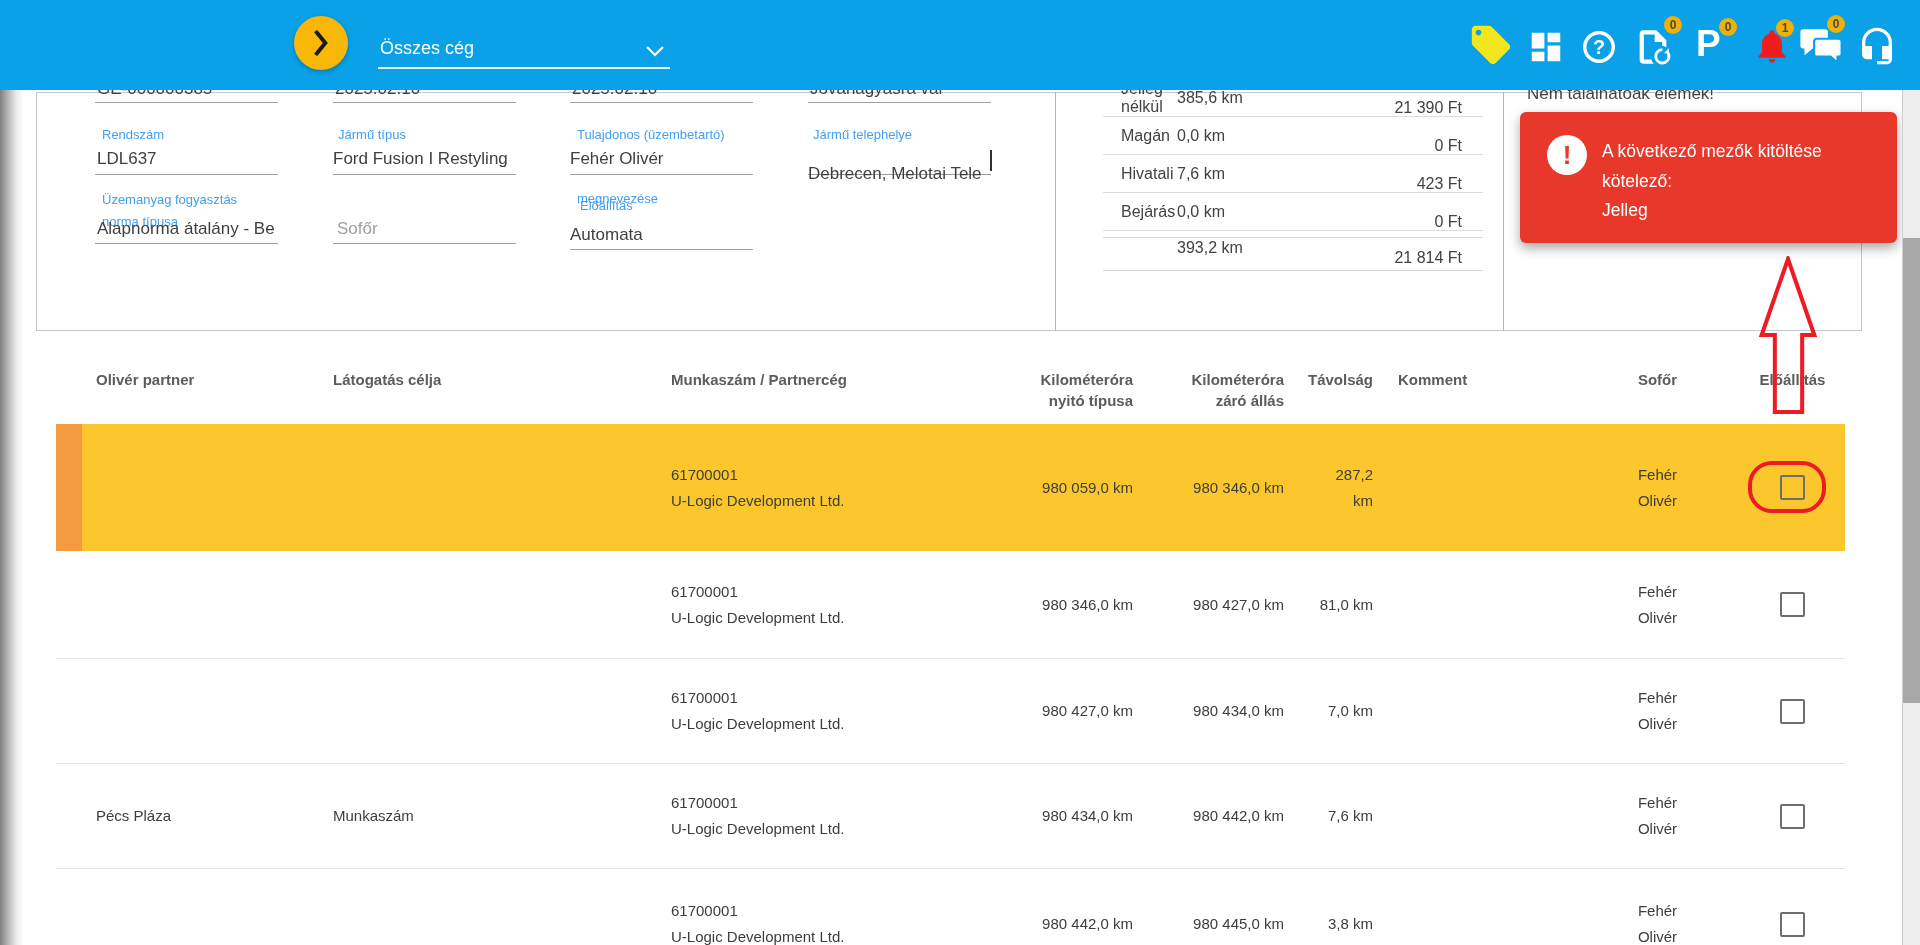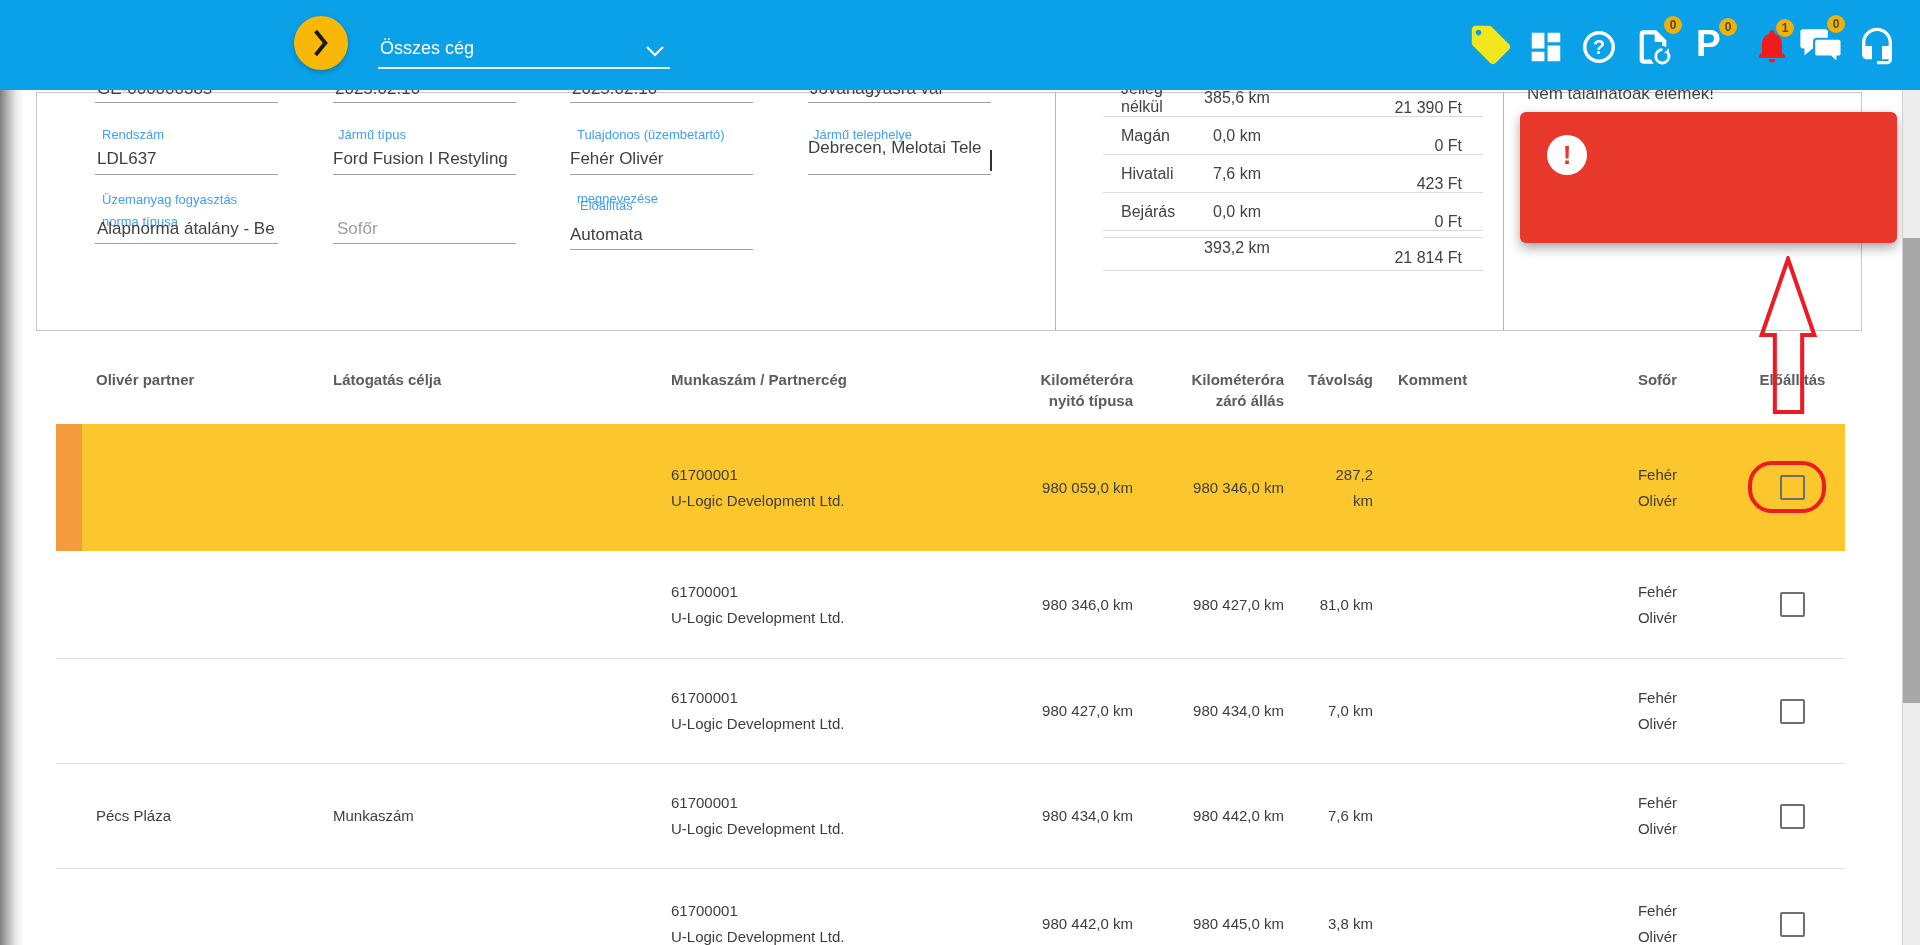--- a/index.html
+++ b/index.html
@@ -31,21 +31,21 @@
   .f-label{position:absolute;font-size:13px;color:var(--c-label_blue,#42A0F0);z-index:4;white-space:nowrap;}
   .f-value{position:absolute;font-size:17px;color:#3f3f3f;z-index:5;white-space:nowrap;overflow:hidden;}
   .f-placeholder{position:absolute;font-size:17px;color:#9e9e9e;z-index:5;white-space:nowrap;}
   .f-line{position:absolute;height:1px;background:#9e9e9e;z-index:4;}
   .caret{position:absolute;width:2px;height:21px;background:#333;z-index:6;}
 
   
   .summary{position:absolute;left:1103px;top:79px;width:380px;z-index:5;font-size:16px;color:#424242;}
   .s-row{display:flex;align-items:center;height:38px;border-bottom:1px solid #dcdcdc;padding:0 21px 0 18px;box-sizing:border-box;}
   .s-label{flex:1;text-align:left;}
-  .s-km{width:120px;text-align:center;}
+  .s-km{width:120px;text-align:left;}
   .s-ft{width:165px;text-align:right;margin-top:20px;}
   .s-total{display:flex;align-items:center;height:34px;margin-top:6px;border-top:1px solid #d9d9d9;border-bottom:1px solid #d9d9d9;padding:0 21px 12px 18px;box-sizing:border-box;}
 
   
   .empty-text{position:absolute;left:1527px;top:84px;font-size:17px;color:#424242;z-index:5;}
   .toast{position:absolute;left:1520px;top:112px;width:377px;height:131px;background:var(--c-toast_red,#E8382B);
          border-radius:6px;box-shadow:0 5px 12px rgba(0,0,0,.35);z-index:25;}
   .toast-icon{position:absolute;left:27px;top:23px;width:40px;height:40px;border-radius:50%;background:#fff;
               display:flex;align-items:center;justify-content:center;font-weight:bold;font-size:26px;color:var(--c-toast_red,#E8382B);}
   .toast-text{position:absolute;left:82px;top:25px;width:280px;font-size:17.5px;line-height:29.5px;color:#fff;}
@@ -97,21 +97,21 @@
   <div class="f-label" style="left:338px;top:127px;">Jármű típus</div>
   <div class="f-value" style="left:333px;top:149px;width:184px;">Ford Fusion I Restyling</div>
   <div class="f-line" style="left:333px;top:174px;width:183px;"></div>
 
   <div class="f-label" style="left:577px;top:127px;">Tulajdonos (üzembetartó)</div>
   <div class="f-label" style="left:577px;top:146px;z-index:4;margin-top:45px;">megnevezése</div>
   <div class="f-value" style="left:570px;top:149px;width:183px;">Fehér Olivér</div>
   <div class="f-line" style="left:570px;top:174px;width:183px;"></div>
 
   <div class="f-label" style="left:813px;top:127px;">Jármű telephelye</div>
-  <div class="f-value" style="left:808px;top:138px;width:182px;">Debrecen, Melotai Tele</div>
+  <div class="f-value" style="left:808px;top:164px;width:182px;">Debrecen, Melotai Tele</div>
   <div class="caret" style="left:990px;top:150px;"></div>
   <div class="f-line" style="left:808px;top:174px;width:183px;"></div>
 
   <div class="f-label" style="left:102px;top:192px;">Üzemanyag fogyasztás</div>
   <div class="f-label" style="left:102px;top:214px;">norma típusa</div>
   <div class="f-value" style="left:97px;top:219px;width:181px;">Alapnorma átalány - Be</div>
   <div class="f-line" style="left:95px;top:243px;width:183px;"></div>
 
   <div class="f-placeholder" style="left:337px;top:219px;">Sofőr</div>
   <div class="f-line" style="left:333px;top:243px;width:183px;"></div>
@@ -237,20 +237,25 @@
       <div class="tc right">3,8 km</div>
       <div class="tc pad25"></div>
       <div class="tc center">Fehér
 Olivér</div>
       <div class="tc center"><div class="checkbox"></div></div>
     </div>
   </div>
 
   <div class="toast">
     <div class="toast-icon">!</div>
+    <div class="toast-text">
+      <div>A következő mezők kitöltése</div>
+      <div>kötelező:</div>
+      <div>Jelleg</div>
+    </div>
   </div>
 
   <svg class="arrow-annot" width="60" height="160" viewBox="0 0 58 158">
     <path d="M29 3 L3 78 L16 78 L16 154 L43 154 L43 78 L55 78 Z" fill="none" stroke="#ED1B24" stroke-width="4" stroke-linejoin="miter"></path>
   </svg>
   <div class="ring-annot"></div>
 
   <div class="drawer-shadow"></div>
   <div class="scroll-track"></div>
   <div class="scroll-thumb"></div>

